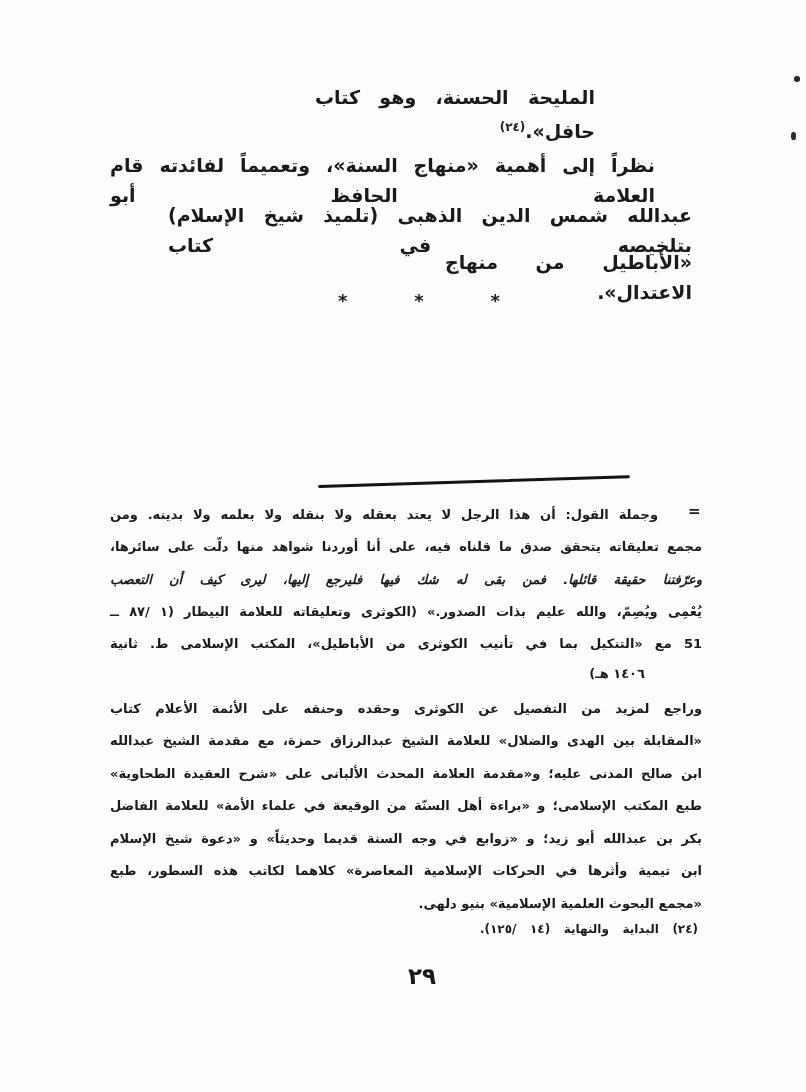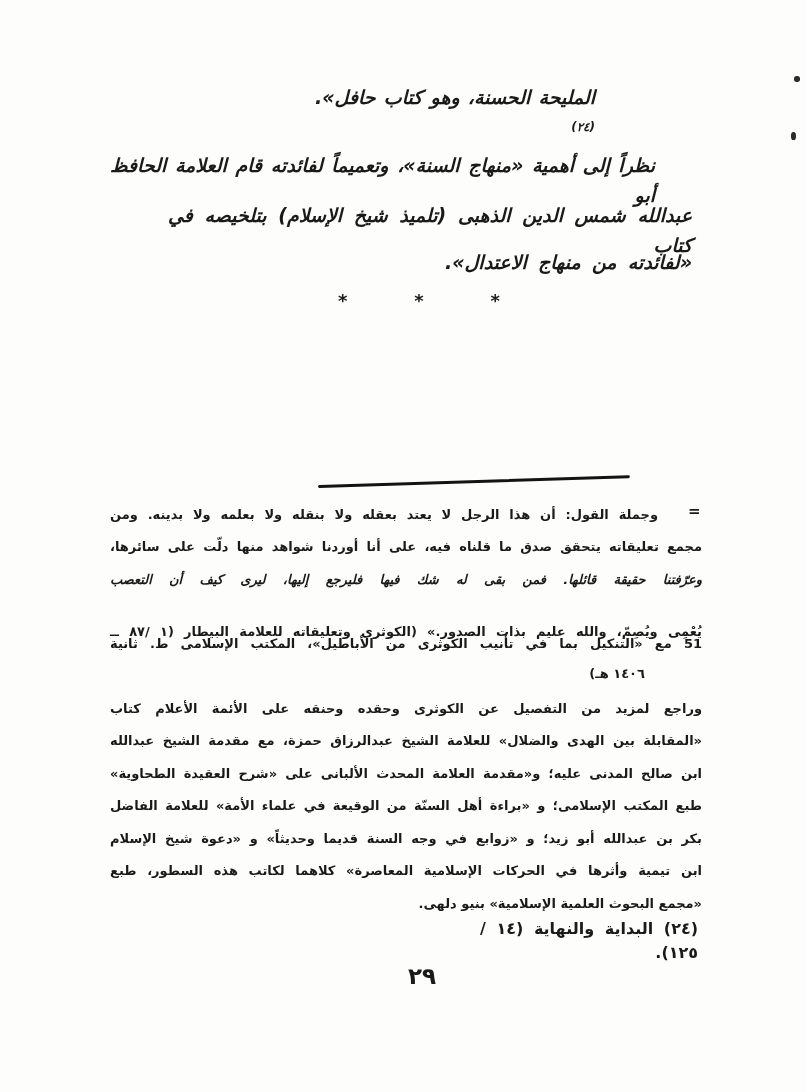--- a/index.html
+++ b/index.html
@@ -15,21 +15,21 @@
   .line{
     position:absolute;
     direction:rtl;
     text-align:justify;
     text-align-last:justify;
     line-height:30px;
     font-size:19px;
     font-weight:bold;
     white-space:normal;
   }
-  .main-line{font-size:19px;line-height:30px;font-style:italic;}
+  .main-line{font-size:19px;line-height:30px;}
   .fn-line{
     font-size:13px;
     line-height:24px;
     font-weight:bold;
   }
   .no-justify{text-align:right;text-align-last:right;}
   .ref-sup{font-size:12px;vertical-align:super;font-weight:bold;}
   .asterisk-row{
     position:absolute;
     display:flex;
@@ -48,21 +48,21 @@
   .cont-mark{
     position:absolute;
     font-size:15px;
     font-weight:bold;
   }
   .fn24{
     position:absolute;
     direction:rtl;
     text-align:justify;
     text-align-last:justify;
-    font-size:16px;
+    font-size:12px;
     line-height:24px;
     font-weight:bold;
   }
   .page-num{
     position:absolute;
     text-align:center;
     font-size:23px;
     font-weight:bold;
     direction:rtl;
   }
@@ -76,36 +76,36 @@
 <body>
 
 <div id="page">
 
   <div class="line main-line" style="left:315px;top:82px;width:280px;">
     <span>المليحة الحسنة، وهو كتاب حافل».</span><span class="ref-sup">(٢٤)</span>
   </div>
 
   <div class="line main-line" style="left:110px;top:150px;width:545px;">نظراً إلى أهمية «منهاج السنة»، وتعميماً لفائدته قام العلامة الحافظ أبو</div>
   <div class="line main-line" style="left:168px;top:200px;width:524px;">عبدالله شمس الدين الذهبى (تلميذ شيخ الإسلام) بتلخيصه في كتاب</div>
-  <div class="line main-line" style="left:445px;top:247px;width:247px;">«لفائدته من منهاج الاعتدال».</div>
+  <div class="line main-line" style="left:445px;top:247px;width:247px;">«الأباطيل من منهاج الاعتدال».</div>
 
   <div class="asterisk-row" style="left:338px;top:290px;width:162px;">
     <span>*</span>
     <span>*</span>
     <span>*</span>
   </div>
 
   <div class="sep-line" style="left:318px;top:485px;width:312px;"></div>
 
   <div class="cont-mark" style="left:688px;top:502px;">=</div>
 
   <div class="line fn-line" style="left:110px;top:503px;width:548px;">وجملة القول: أن هذا الرجل لا يعتد بعقله ولا بنقله ولا بعلمه ولا بدينه. ومن</div>
   <div class="line fn-line" style="left:110px;top:535px;width:592px;">مجمع تعليقاته يتحقق صدق ما قلناه فيه، على أنا أوردنا شواهد منها دلّت على سائرها،</div>
   <div class="line fn-line" style="left:110px;top:568px;width:592px;font-style:italic;">وعرّفتنا حقيقة قائلها. فمن بقى له شك فيها فليرجع إليها، ليرى كيف أن التعصب</div>
-  <div class="line fn-line" style="left:110px;top:600px;width:592px;margin-top:20px;">يُعْمِى ويُصِمّ، والله عليم بذات الصدور.» (الكوثرى وتعليقاته للعلامة البيطار (١ /٨٧ ــ</div>
+  <div class="line fn-line" style="left:110px;top:600px;width:592px;">يُعْمِى ويُصِمّ، والله عليم بذات الصدور.» (الكوثرى وتعليقاته للعلامة البيطار (١ /٨٧ ــ</div>
   <div class="line fn-line" style="left:110px;top:632px;width:592px;">51 مع «التنكيل بما في تأنيب الكوثرى من الأباطيل»، المكتب الإسلامى ط. ثانية</div>
   <div class="line fn-line no-justify" style="right:161px;top:662px;width:120px;">١٤٠٦ هـ)</div>
 
   <div class="line fn-line" style="left:110px;top:697px;width:592px;">وراجع لمزيد من التفصيل عن الكوثرى وحقده وحنقه على الأئمة الأعلام كتاب</div>
   <div class="line fn-line" style="left:110px;top:729px;width:592px;">«المقابلة بين الهدى والضلال» للعلامة الشيخ عبدالرزاق حمزة، مع مقدمة الشيخ عبدالله</div>
   <div class="line fn-line" style="left:110px;top:762px;width:592px;">ابن صالح المدنى عليه؛ و«مقدمة العلامة المحدث الألبانى على «شرح العقيدة الطحاوية»</div>
   <div class="line fn-line" style="left:110px;top:794px;width:592px;">طبع المكتب الإسلامى؛ و «براءة أهل السنّة من الوقيعة في علماء الأمة» للعلامة الفاضل</div>
   <div class="line fn-line" style="left:110px;top:827px;width:592px;">بكر بن عبدالله أبو زيد؛ و «زوابع في وجه السنة قديما وحديثاً» و «دعوة شيخ الإسلام</div>
   <div class="line fn-line" style="left:110px;top:859px;width:592px;">ابن تيمية وأثرها في الحركات الإسلامية المعاصرة» كلاهما لكاتب هذه السطور، طبع</div>
   <div class="line fn-line no-justify" style="left:110px;top:892px;width:592px;">«مجمع البحوث العلمية الإسلامية» بنيو دلهى.</div>

